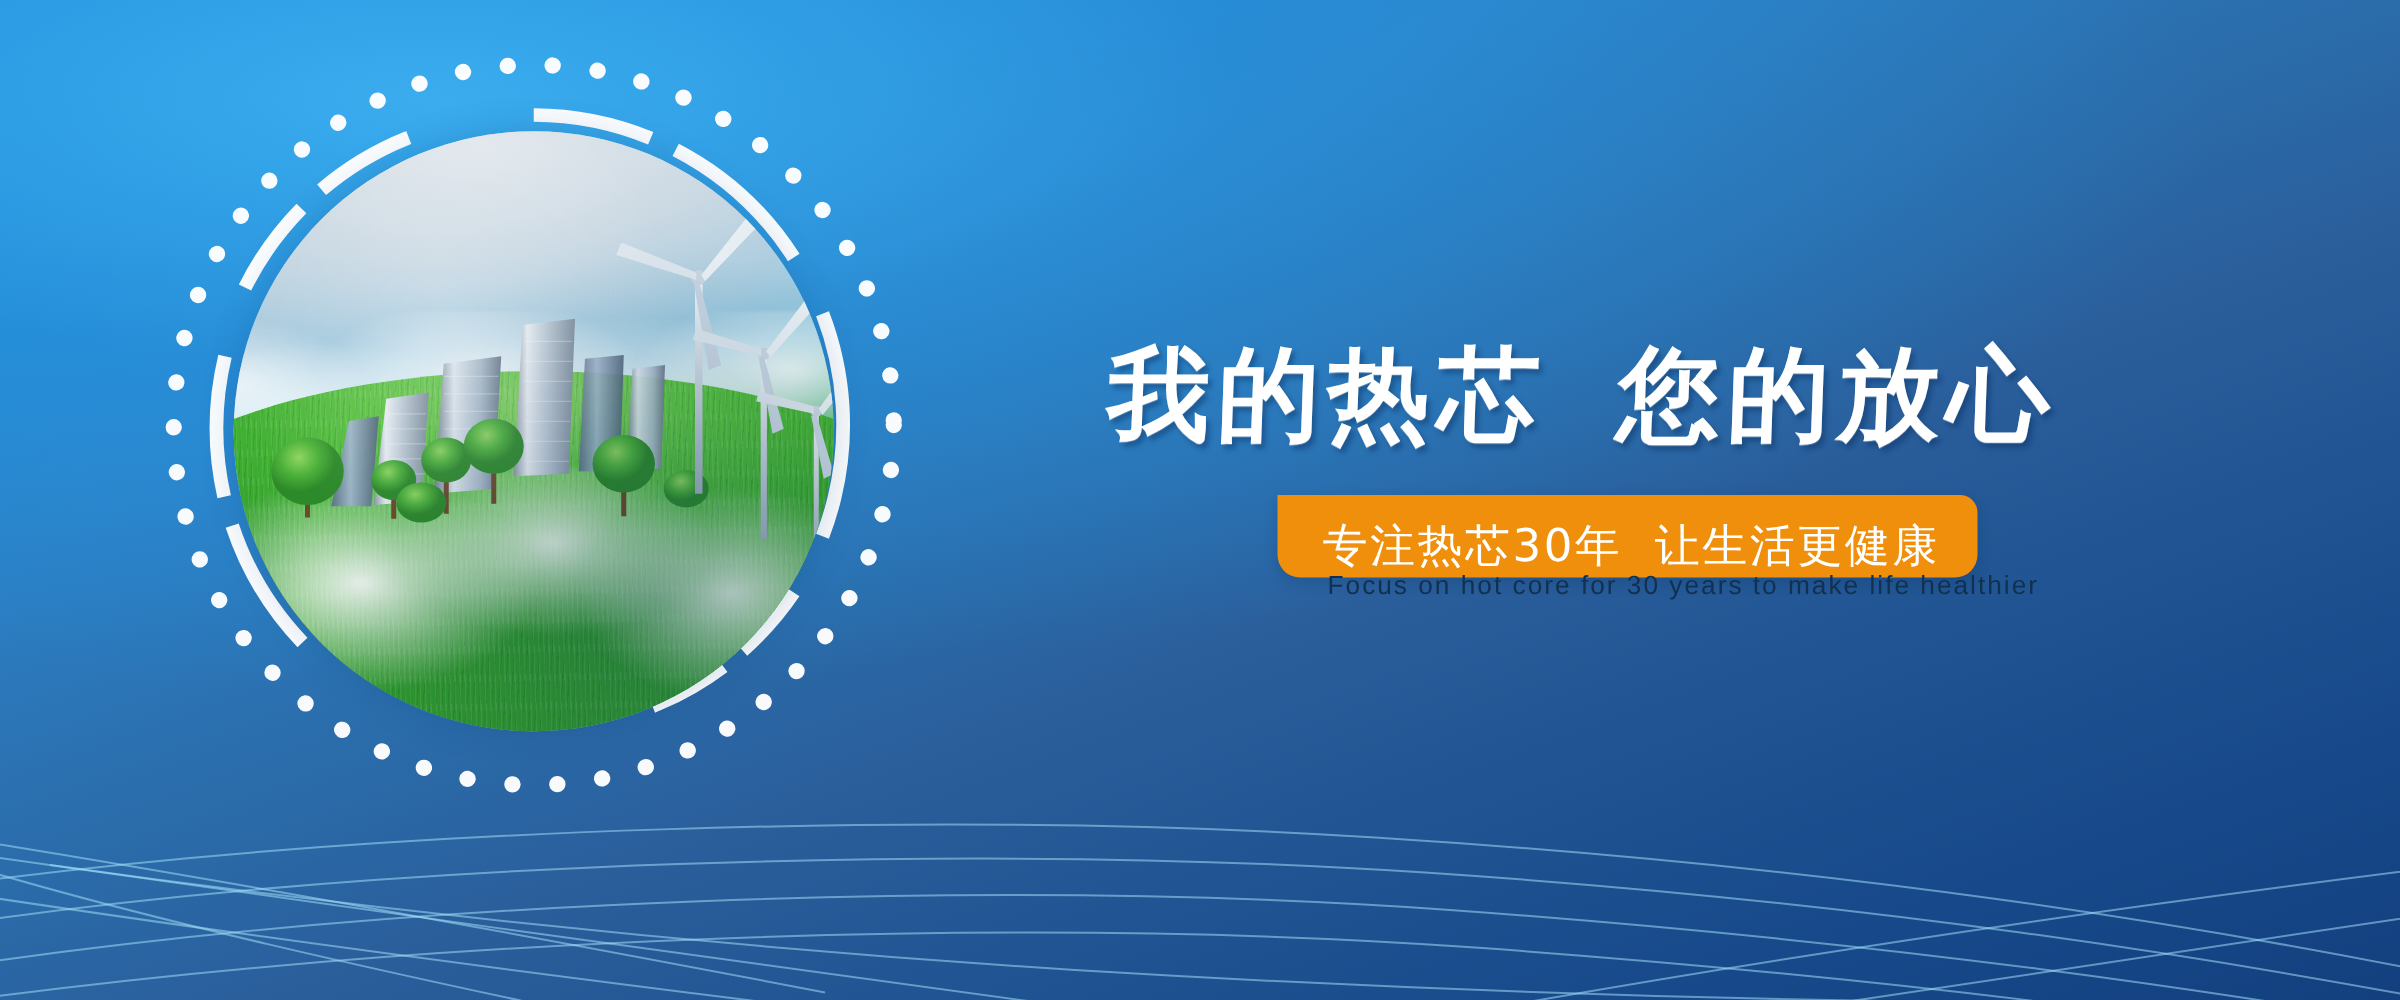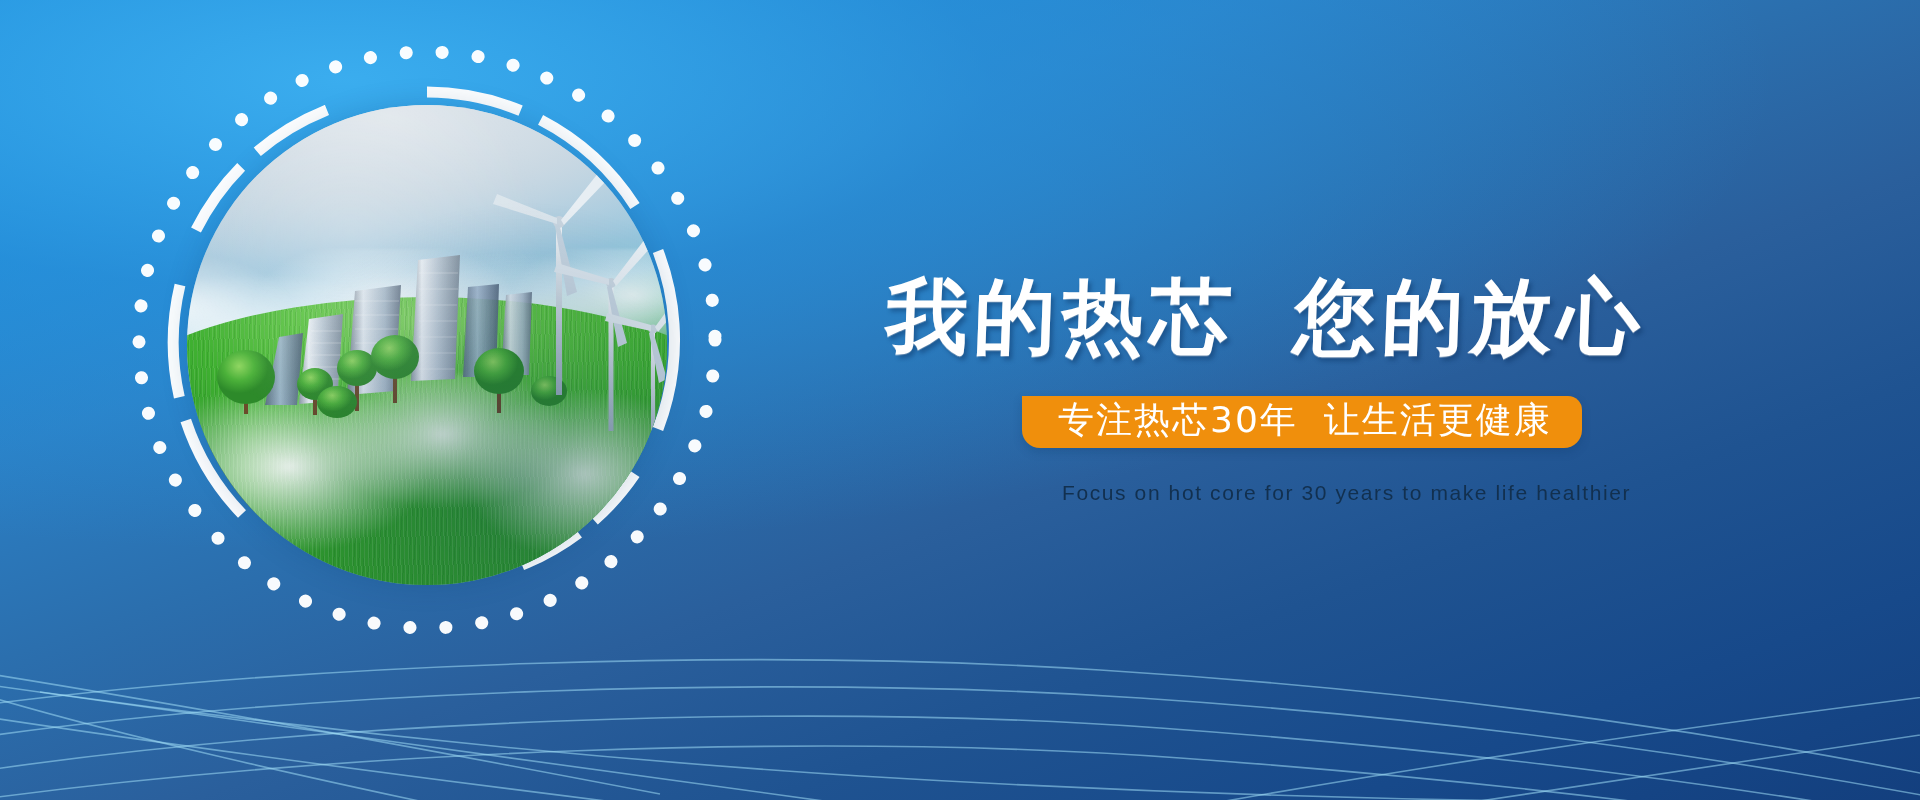--- a/index.html
+++ b/index.html
@@ -121,39 +121,39 @@
     white-space:nowrap;
     text-shadow:3px 4px 4px rgba(8,45,92,0.40), 0 1px 0 rgba(255,255,255,0.45);
     font-family:"DejaVu Sans", sans-serif;
     transform:skewX(-2deg);
   }
   .headline .gap { display:inline-block; width:56px; }
 
   .tagline-bar {
     position:absolute;
     left:1022px; top:396px;
-    height:52px;
+    height:66px;
     padding:0 30px 0 36px;
-    display:flex; align-items:flex-start;
+    display:flex; align-items:flex-end;
     background:#f08f0c;
     border-radius:0 14px 18px 18px;
     box-shadow:0 4px 10px rgba(10,50,95,0.22);
   }
   .tagline-bar .tag-text {
     color:#ffffff;
     font-size:36px;
     letter-spacing:2px;
     white-space:nowrap;
     font-family:"DejaVu Sans", sans-serif;
   }
   .tagline-bar .tag-text .sp { display:inline-block; width:26px; }
 
   .subtitle {
     position:absolute;
-    left:1062px; top:481px;
+    left:1062px; top:457px;
     font-size:21px;
     letter-spacing:1.6px;
     color:#12304f;
     white-space:nowrap;
     font-family:"Liberation Sans", sans-serif;
   }
 </style>
 </head>
 <body>
 

